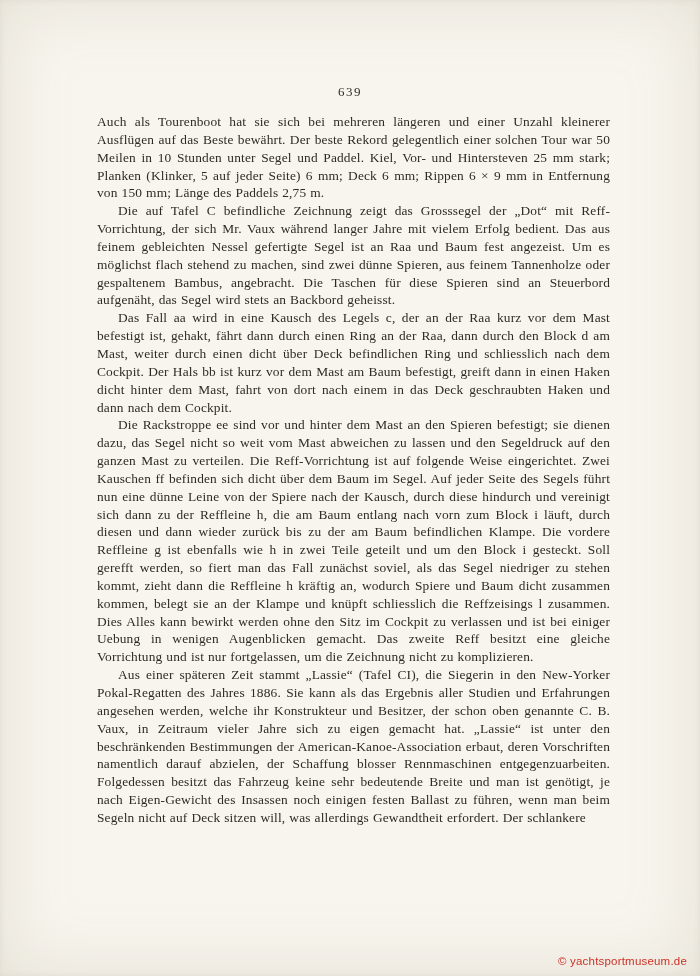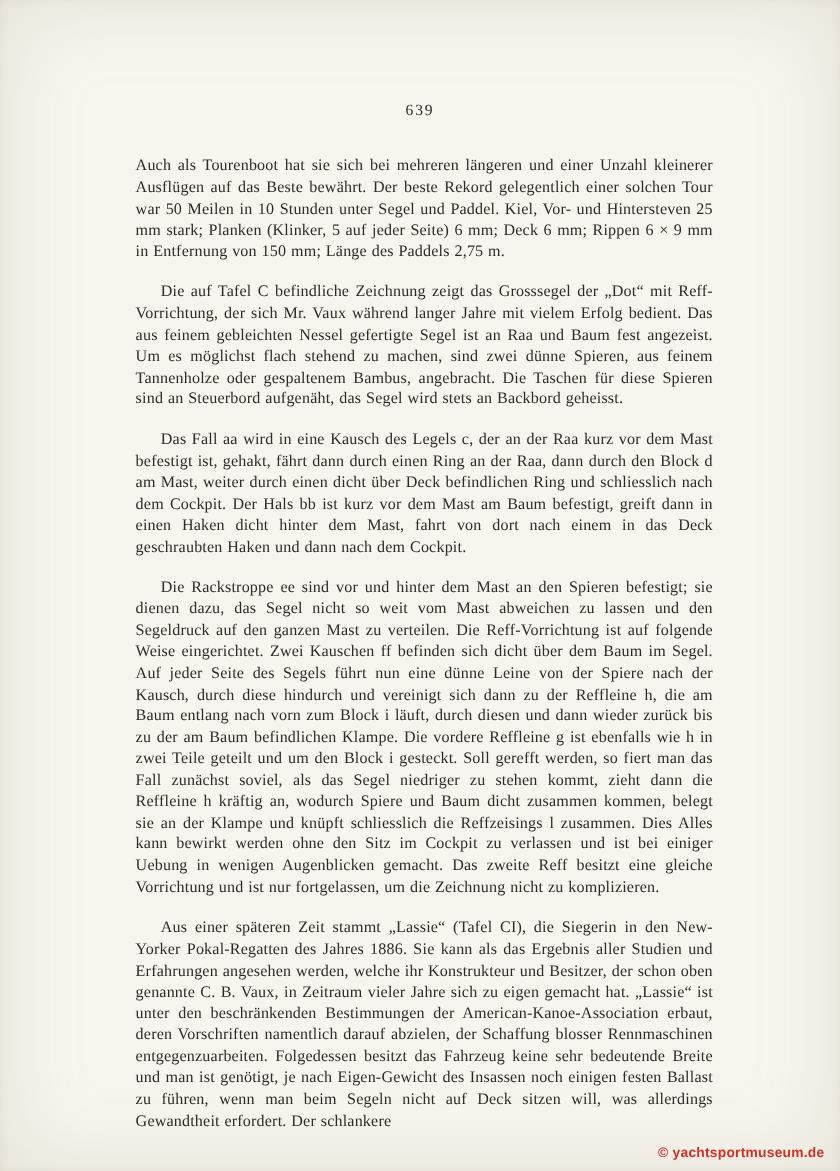--- a/index.html
+++ b/index.html
@@ -34,30 +34,30 @@
     top:113px;
     left:97px;
     width:513px;
     font-size:13.4px;
     line-height:17.85px;
     text-align:justify;
     letter-spacing:0.15px;
     word-spacing:0.5px;
     color:var(--ink);
   }
-  .text-block p{margin:16px;padding:0;}
+  .text-block p{margin:0;padding:0;}
   .text-block p.indent{text-indent:21px;}
   .it{}
   .watermark{
     position:absolute;
     right:13px;
     bottom:9px;
     font-family:"Liberation Sans","DejaVu Sans",sans-serif;
     font-size:11.5px;
-    font-weight:700;
+    font-weight:400;
     letter-spacing:0.2px;
     color:var(--wm);
     text-align:center;
   }
 </style>
 </head>
 <body>
 
 <div class="page">
   <div class="page-number">639</div>

